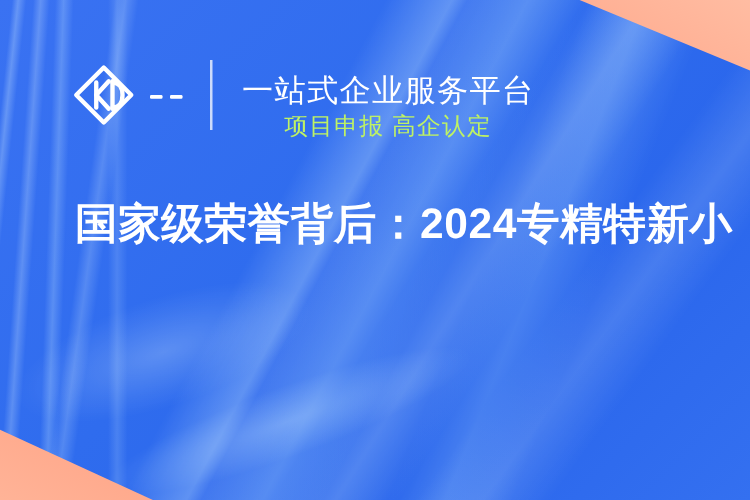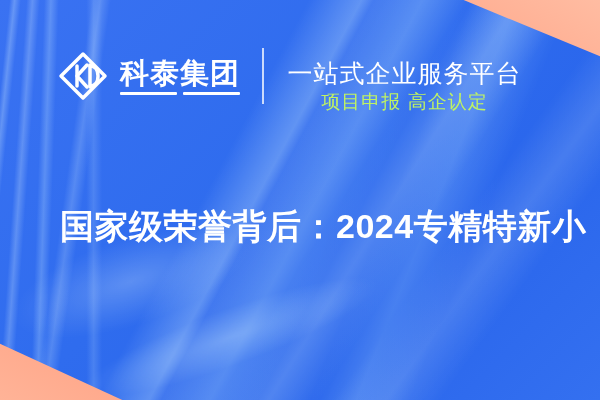--- a/index.html
+++ b/index.html
@@ -182,21 +182,20 @@
     text-align: center;
     font-family: "Liberation Sans", "DejaVu Sans", sans-serif;
   }
 
   
   .headline {
     position: absolute;
     left: 60px;
     top: 156px;
     width: 500px;
-    margin-top: 47px;
   }
   .headline-line {
     font-size: 34px;
     line-height: 47px;
     font-weight: 700;
     color: #ffffff;
     letter-spacing: 0.5px;
     white-space: nowrap;
     font-family: "Liberation Sans", "DejaVu Sans", sans-serif;
   }
@@ -220,21 +219,20 @@
       <svg class="logo-mark" viewBox="0 0 100 100" aria-hidden="true">
         <path d="M50 6 L94 50 L50 94 L6 50 Z" fill="none" stroke="#ffffff" stroke-width="7" stroke-linejoin="round" stroke-linecap="round" rx="10" transform="translate(0,0)"></path>
         <path d="M38 30 L38 70" fill="none" stroke="#ffffff" stroke-width="7" stroke-linecap="round"></path>
         <path d="M58 28 L38 50 L58 72" fill="none" stroke="#ffffff" stroke-width="7" stroke-linecap="round" stroke-linejoin="round"></path>
         <path d="M64 28 L64 72" fill="none" stroke="#ffffff" stroke-width="7" stroke-linecap="round"></path>
         <path d="M64 30 Q80 30 80 50 Q80 70 64 70" fill="none" stroke="#ffffff" stroke-width="7" stroke-linecap="round"></path>
       </svg>
     </span>
 
     <span class="logo-words">
-      <span class="brand-cn">科泰集团</span>
       <span class="brand-en-row">
         <span class="brand-rule"></span>
         <span class="brand-rule"></span>
       </span>
     </span>
 
     <span class="divider"></span>
 
     <span class="tagline">
       <span class="tagline-main">一站式企业服务平台</span>

